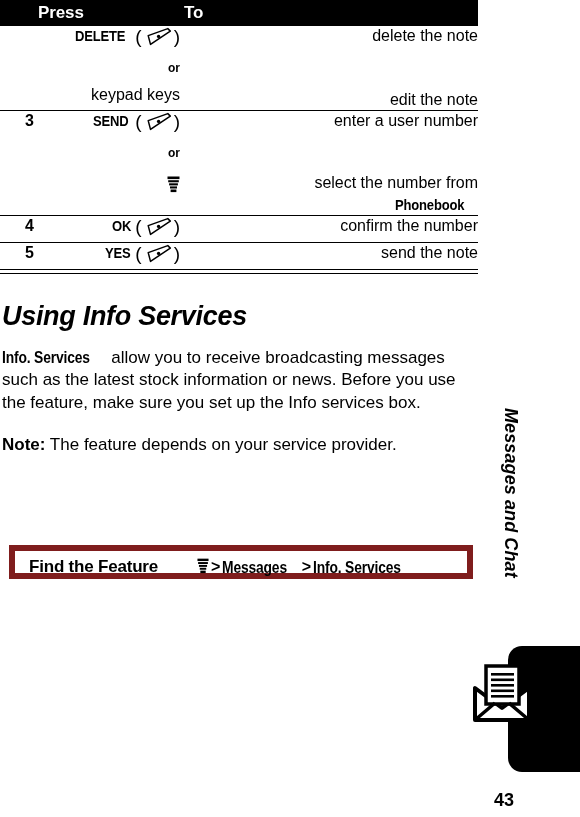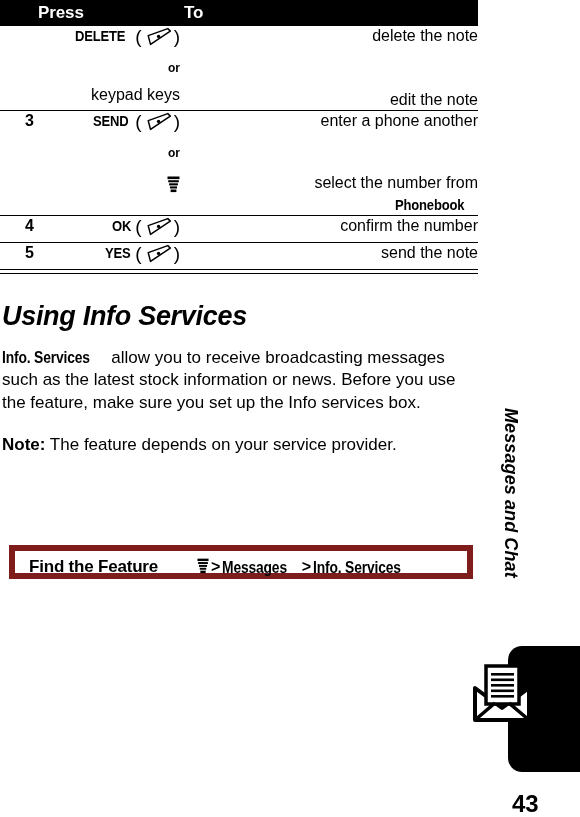--- a/index.html
+++ b/index.html
@@ -210,26 +210,26 @@
     font-weight: bold;
     font-style: italic;
     font-size: 18px;
     letter-spacing: 0.1px;
     white-space: nowrap;
   }
 
   
   #folio {
     position: absolute;
-    left: 512px;
+    left: 494px;
     top: 790px;
     width: 40px;
     text-align: left;
     font-weight: bold;
-    font-size: 24px;
+    font-size: 18px;
   }
 </style>
 </head>
 <body>
 
 <div id="page">
 
   <div id="content">
 
     <table class="proc-table">
@@ -275,21 +275,21 @@
               <span class="menuicon"><svg width="13" height="18" viewBox="0 0 13 18">
                     <rect x="0.5" y="0.5" width="12" height="2.6" fill="#000000"></rect>
                     <rect x="1.2" y="4.2" width="10.6" height="2.1" fill="#000000"></rect>
                     <rect x="2.1" y="7.3" width="8.8" height="2.1" fill="#000000"></rect>
                     <rect x="3.0" y="10.4" width="7.0" height="2.1" fill="#000000"></rect>
                     <rect x="3.6" y="13.5" width="5.8" height="2.6" fill="#000000"></rect>
                   </svg></span>
             </span>
           </td>
           <td class="cell cell-to">
-            <span class="to-line">enter a phone another</span>
+            <span class="to-line">enter a user number</span>
             <span class="to-line" style="margin-top:42px;">select the number from</span>
             <span class="to-line" style="margin-top:2px;"><span class="cw">Phonebook</span></span>
           </td>
         </tr>
 
         <tr class="rowline">
           <td class="cell cell-num">4</td>
           <td class="cell cell-press">
             <span class="cw">OK</span><span class="paren">(</span><span class="softkey"><svg width="28" height="20" viewBox="0 0 28 20">
                   <path d="M5.5 17.4 L3.2 8.6 L22.8 1.6 L25.3 4.1 Z" fill="#ffffff" stroke="#000000" stroke-width="1.5" stroke-linejoin="round"></path>

